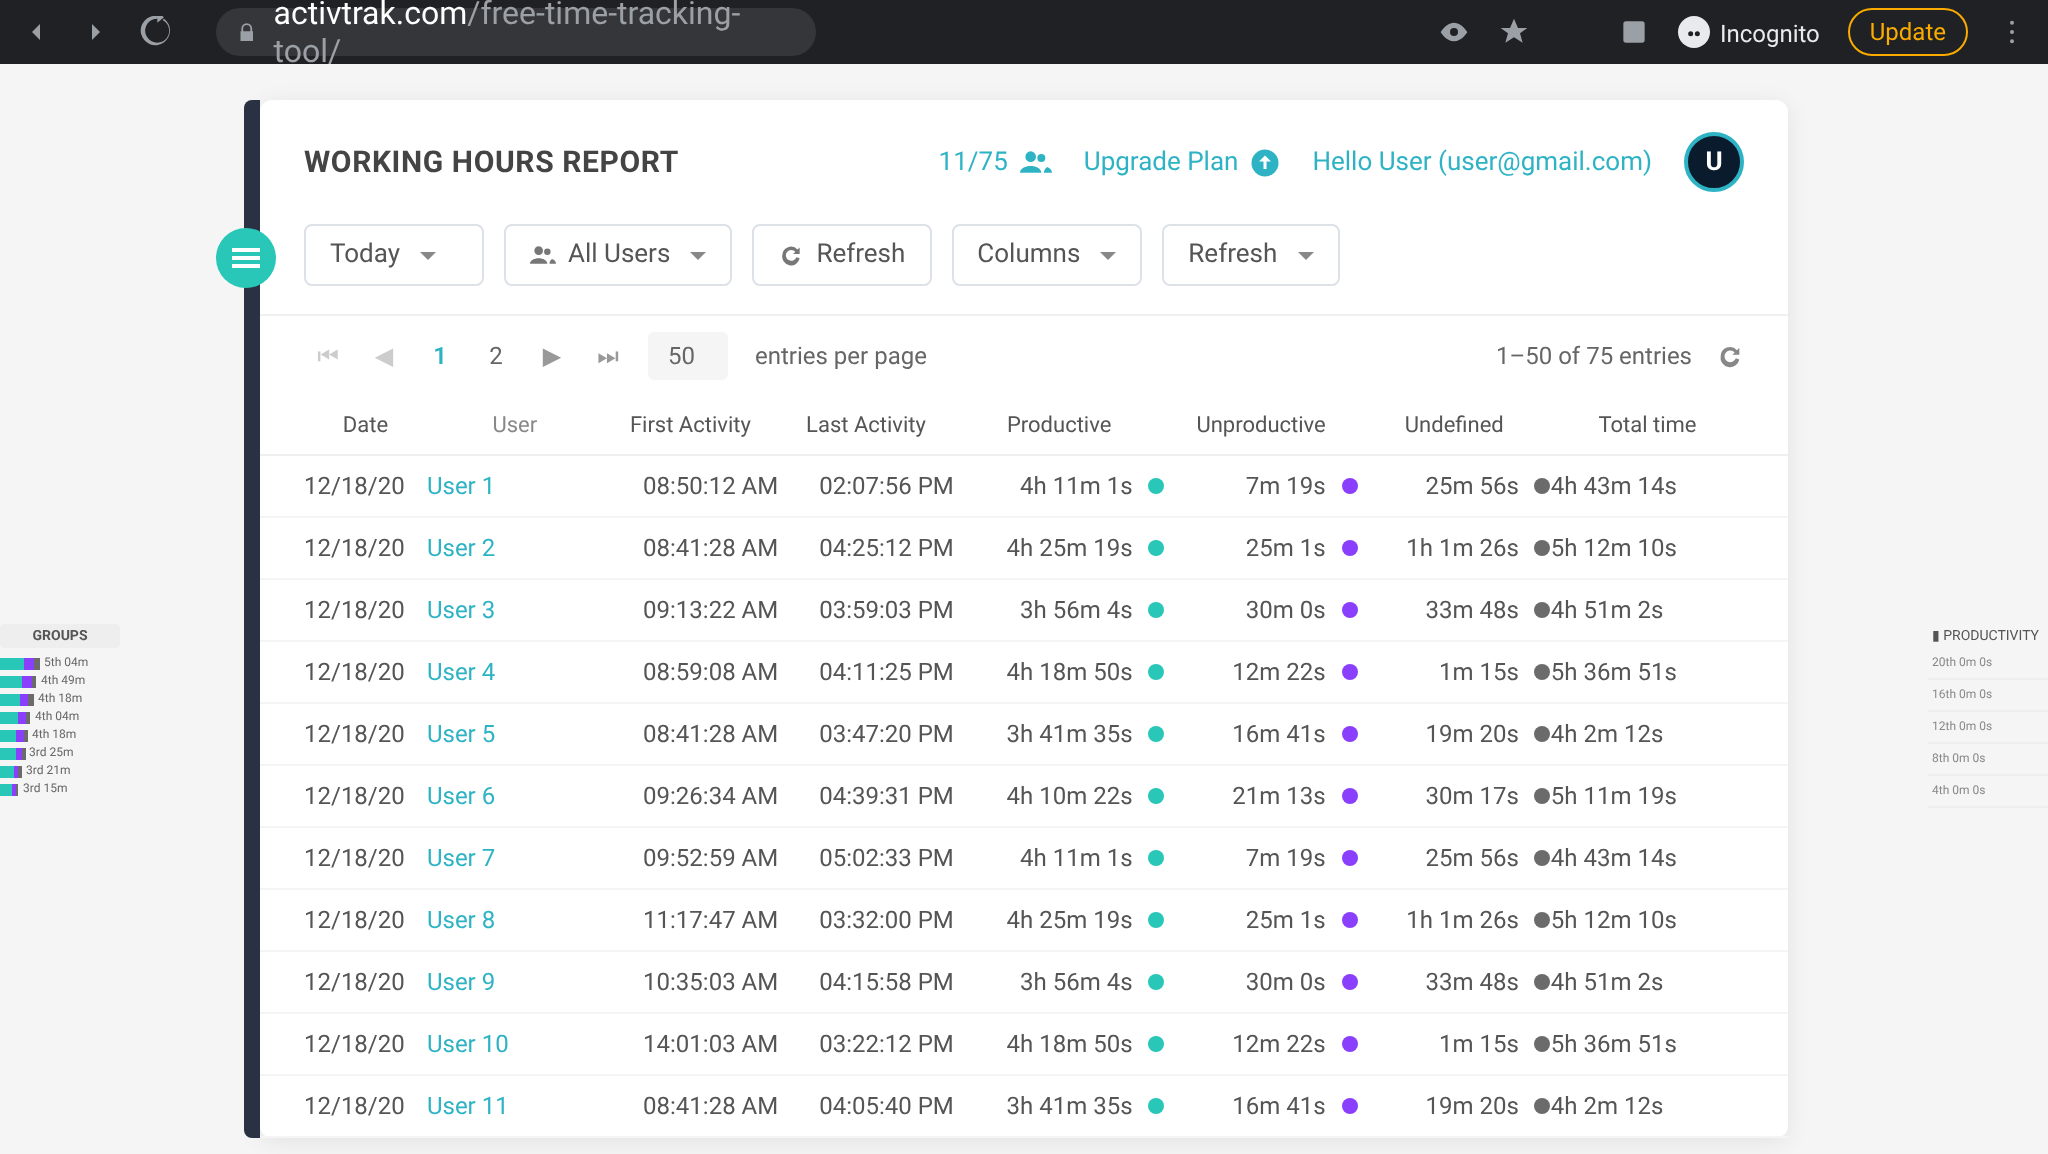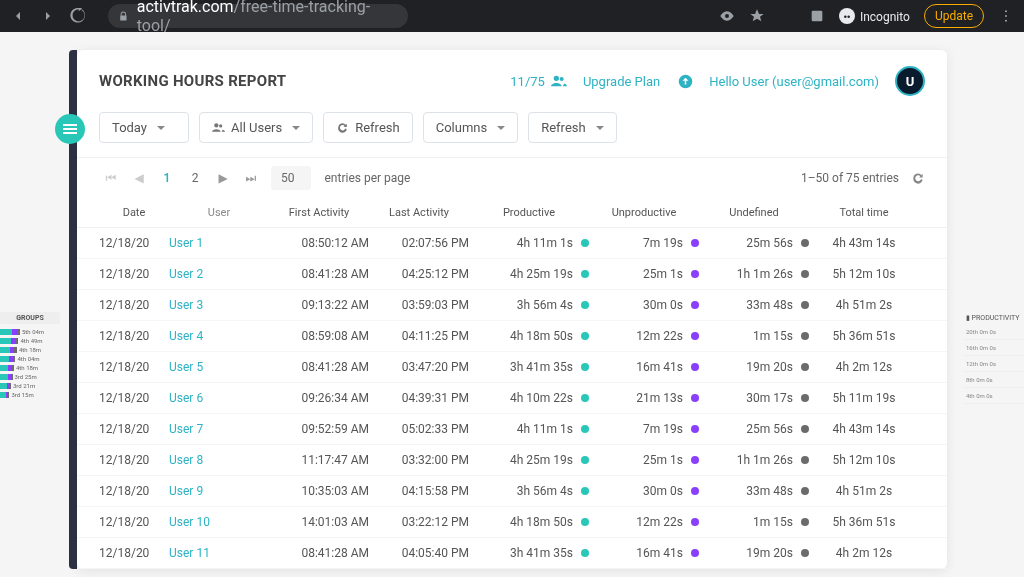--- a/index.html
+++ b/index.html
@@ -29,28 +29,28 @@
     .ghost-left-bar { display: flex; align-items: center; gap: 2px; margin-bottom: 2px; }
     .ghost-left-bar-fill { height: 6px; display: flex; }
     .ghost-left-bar-fill span { display: block; height: 100%; }
     .ghost-left-label { font-size: 6px; color: #666; }
     
     .ghost-right { position: absolute; right: 0; top: 280px; width: 60px; }
     .ghost-right-title { font-size: 7px; font-weight: 400; color: #555; padding: 2px; }
     .ghost-right-row { font-size: 6px; color: #888; padding: 4px 2px; border-bottom: 1px solid #eee; }
     
     
-    .panel { width: 870px; background: #fff; border-radius: 6px; box-shadow: 0 2px 12px rgba(0,0,0,.08); position: relative; }
+    .panel { width: 764px; background: #fff; border-radius: 6px; box-shadow: 0 2px 12px rgba(0,0,0,.08); position: relative; }
     .panel::before { content: ''; position: absolute; left: -8px; top: 0; bottom: 0; width: 8px; background: #2a3142; border-radius: 4px 0 0 4px; }
     
     .panel-header { display: flex; align-items: center; padding: 16px 22px; }
     .panel-title { font-size: 15px; font-weight: 700; color: #444; letter-spacing: .3px; }
     .panel-header-right { margin-left: auto; display: flex; align-items: center; gap: 16px; font-size: 13px; }
     .users-count { color: #2eb3c4; display: flex; align-items: center; gap: 6px; }
-    .upgrade { color: #2eb3c4; display: flex; align-items: center; gap: 18px; cursor: pointer; }
+    .upgrade { color: #2eb3c4; display: flex; align-items: center; gap: 6px; cursor: pointer; }
     .hello { color: #2eb3c4; }
     .avatar { width: 30px; height: 30px; border-radius: 50%; background: #0a1b2e; color: #fff; display: flex; align-items: center; justify-content: center; font-weight: 700; border: 2px solid #2eb3c4; font-size: 13px; }
     
     
     .toolbar { display: flex; gap: 10px; padding: 0 22px 14px; align-items: center; position: relative; }
     .hamburger { position: absolute; left: -22px; top: 2px; width: 30px; height: 30px; border-radius: 50%; background: #29c7b8; display: flex; align-items: center; justify-content: center; cursor: pointer; }
     .hamburger span { width: 14px; height: 2px; background: #fff; position: relative; }
     .hamburger span::before, .hamburger span::after { content: ''; position: absolute; width: 14px; height: 2px; background: #fff; left: 0; }
     .hamburger span::before { top: -4px; }
     .hamburger span::after { top: 4px; }
@@ -74,21 +74,21 @@
     .tbl-head { display: flex; padding: 8px 22px; border-bottom: 1px solid #f0f0f0; font-size: 11px; color: #888; }
     .tbl-row { display: flex; padding: 8px 22px; border-bottom: 1px solid #f5f5f5; font-size: 12px; align-items: center; }
     .col-date { width: 70px; color: #555; }
     .col-user { width: 100px; }
     .col-user a { color: #2eb3c4; text-decoration: none; }
     .col-first { width: 100px; text-align: right; color: #555; }
     .col-last { width: 100px; text-align: right; color: #555; }
     .col-prod { width: 120px; text-align: right; color: #555; display: flex; justify-content: flex-end; align-items: center; gap: 8px; }
     .col-unprod { width: 110px; text-align: right; color: #555; display: flex; justify-content: flex-end; align-items: center; gap: 8px; }
     .col-undef { width: 110px; text-align: right; color: #555; display: flex; justify-content: flex-end; align-items: center; gap: 8px; }
-    .col-total { width: 110px; text-align: center; color: #555; }
+    .col-total { width: 110px; text-align: left; color: #555; }
     .dot { width: 8px; height: 8px; border-radius: 50%; display: inline-block; flex-shrink: 0; }
     .dot-teal { background: #29c7b8; }
     .dot-purple { background: #8a3ffc; }
     .dot-gray { background: #6b6b6b; }
     
     .tbl-head .col-date, .tbl-head .col-user { text-align: center; }
     .tbl-head > div { display: flex; justify-content: center; }
     .tbl-head .col-prod, .tbl-head .col-unprod, .tbl-head .col-undef, .tbl-head .col-total, .tbl-head .col-first, .tbl-head .col-last { justify-content: center; }
   </style>
 </head>

